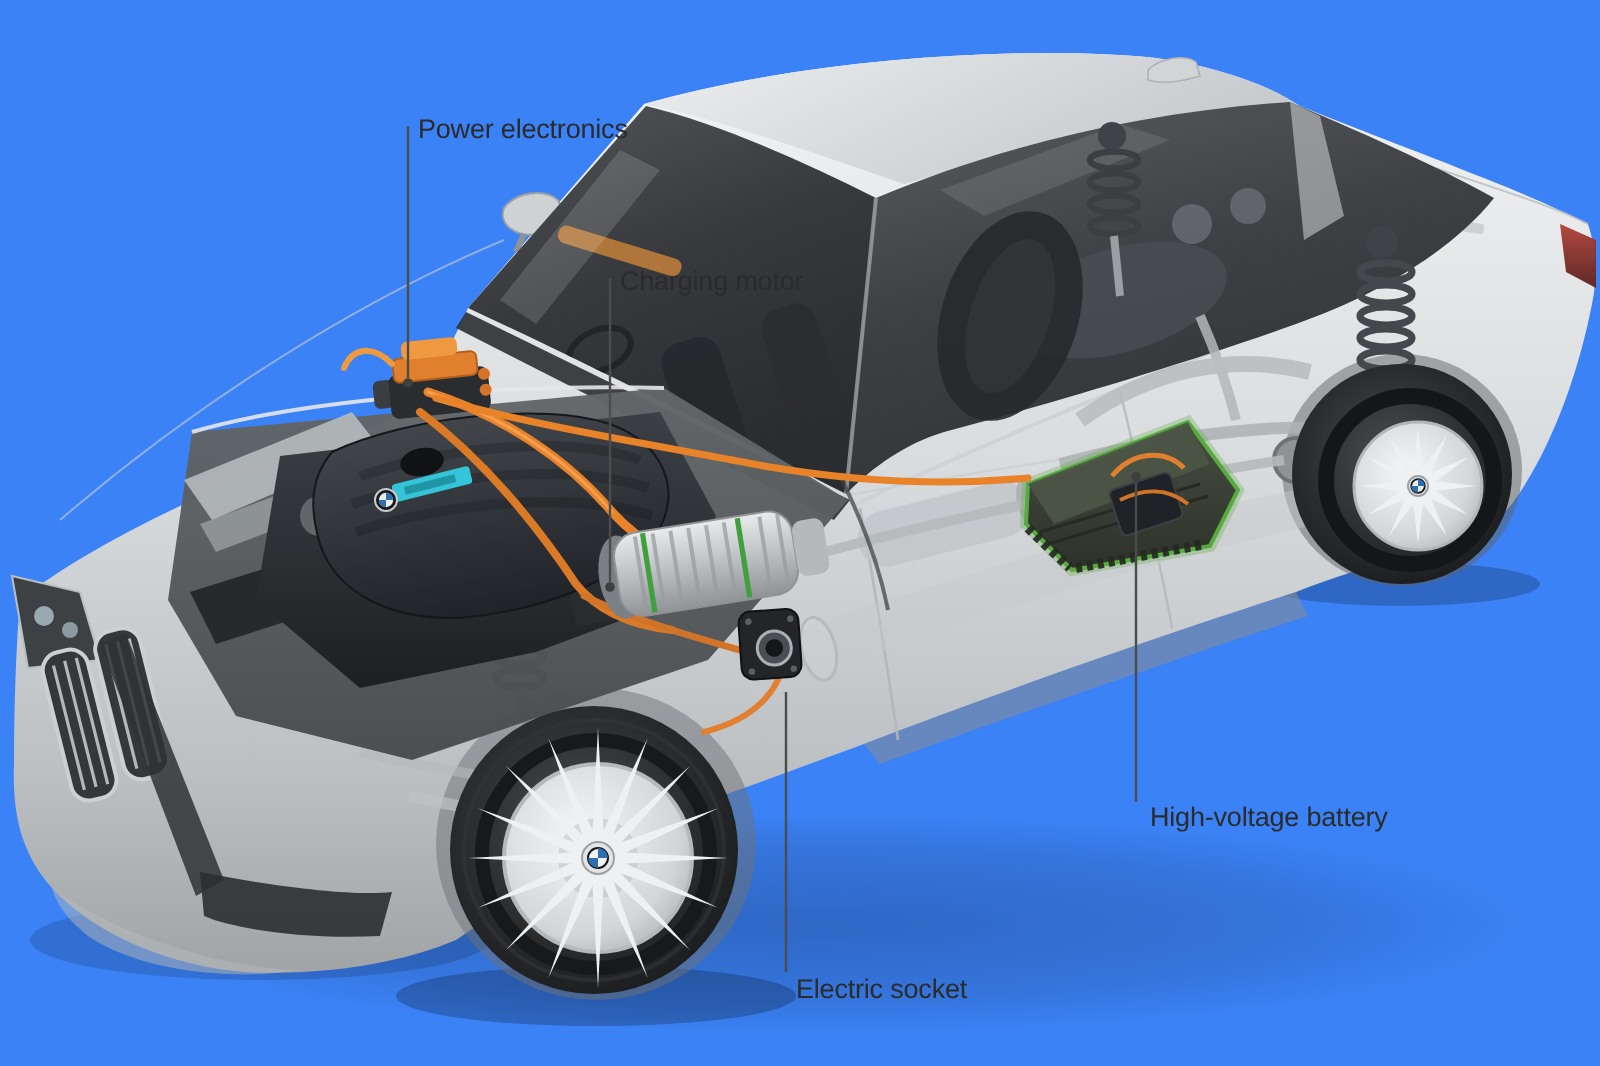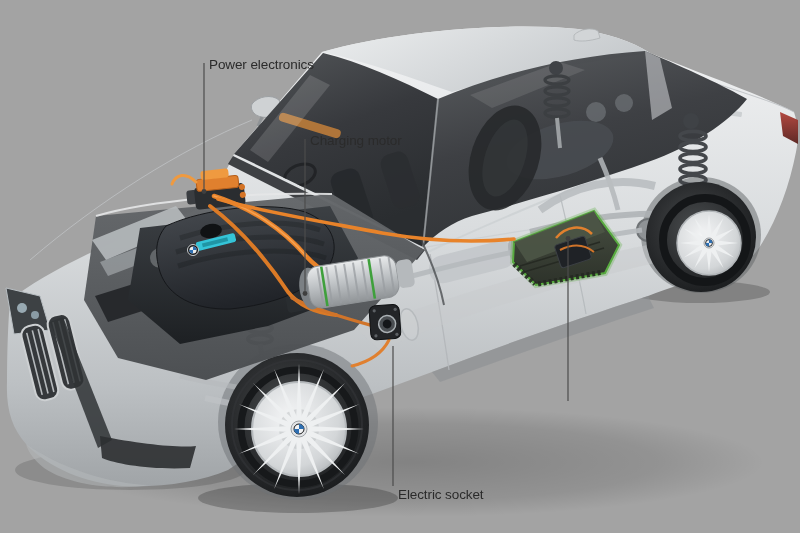--- a/index.html
+++ b/index.html
@@ -1,17 +1,17 @@
 <!DOCTYPE html>
 <html><head>
 <meta charset="utf-8">
 <style>
   html,body { margin:0; padding:0; background:#ffffff; }
   .stage {
-    position:relative; width:800px; height:533px; background:#a3a3a3;
+    position:relative; width:800px; height:533px; background:#3b82f6;
     overflow:hidden; font-family:"Liberation Sans", sans-serif;
   }
   .stage svg { position:absolute; left:0; top:0; }
   .callout {
     position:absolute; font-size:13.5px; line-height:15px; color:#2b2b2b;
     white-space:nowrap; letter-spacing:-0.1px;
   }
   #callout-power-electronics   { left:209px; top:57px;  }
   #callout-electric-motor      { left:310px; top:133px; }
   #callout-high-voltage-battery{ left:575px; top:401px; }
@@ -349,14 +349,15 @@
   </g>
   <g fill="#3f3f3f">
     <circle cx="204" cy="191.5" r="2.4"></circle>
     <circle cx="305" cy="293.5" r="2.4"></circle>
     <circle cx="568" cy="238.5" r="2.4"></circle>
   </g>
 </svg>
 
 <div class="callout" id="callout-power-electronics">Power electronics</div>
 <div class="callout" id="callout-electric-motor">Charging motor</div>
+<div class="callout" id="callout-high-voltage-battery">High-voltage battery</div>
 <div class="callout" id="callout-charging-socket">Electric socket</div>
 </div>
 
 </body></html>

